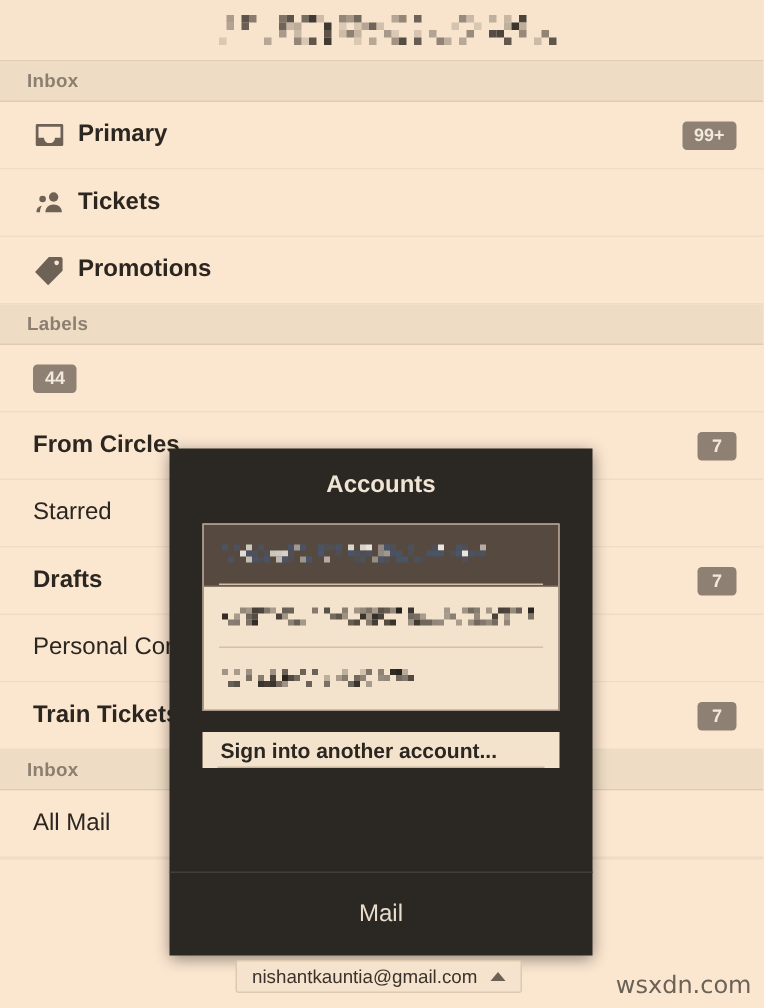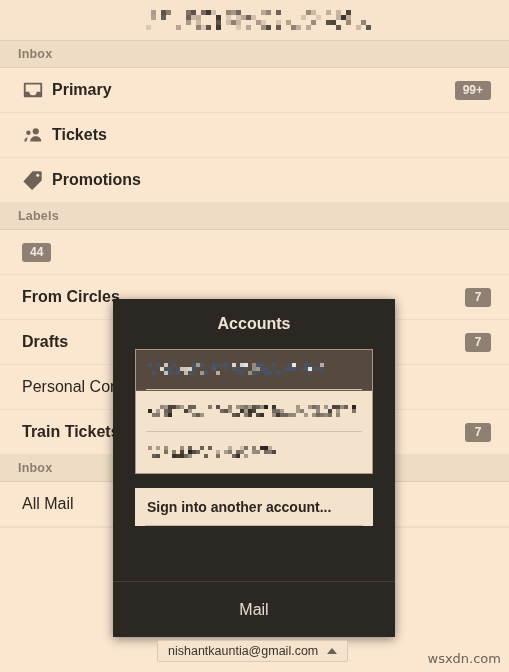--- a/index.html
+++ b/index.html
@@ -69,21 +69,21 @@
   }
   .acct.selected { background:#56493f; border-bottom:1px solid #6b5c50; }
   .acct.sep::after {
     content:""; position:absolute; left:10px; right:10px; bottom:0;
     height:1px; background:#d4c0a7;
   }
   .menu-group {
     margin:14px 22px 0; background:#f3e2cc;
   }
   .menu-item {
-    height:38px; display:flex; align-items:center;
+    height:24px; display:flex; align-items:center;
     padding:0 12px; font-size:14px; font-weight:bold; color:#2b2620;
     position:relative;
   }
   .menu-item.sep::after {
     content:""; position:absolute; left:10px; right:10px; bottom:0;
     height:1px; background:#c9b59c;
   }
   .help-wrap {
     position:absolute; left:0; right:0; bottom:0; height:56px;
     border-top:1px solid #453e37;
@@ -102,21 +102,21 @@
     position:absolute; left:157px; top:640px;
     height:22px; padding:0 10px;
     background:#f6e3cd; border:1px solid #ddc9b0;
     border-radius:2px;
     display:flex; align-items:center; gap:9px;
     font-size:12.5px; color:#3a332b; z-index:30;
   }
   .caret { width:0;height:0;border-left:5px solid transparent;border-right:5px solid transparent;border-bottom:6px solid #6d6155; }
   .watermark {
     position:absolute; right:8px; bottom:6px;
-    font-size:13px; color:#6b6257;
+    font-size:16px; color:#6b6257;
     font-family:"DejaVu Sans", sans-serif;
   }
 </style>
 </head>
 <body>
 
 <div id="app">
 
   <div class="titlebar">
     <div id="redacted-title" style="position: relative; left: 146px; top: 10px; width: 226px; height: 20px;">
@@ -222,20 +222,23 @@
         </span>
         <span class="label">Promotions</span>
       </div>
       <div class="section-header">Labels</div>
       <div class="row bold">
         <span class="badge">44</span>
       </div>
       <div class="row bold">
         <span class="label">From Circles</span>
         <span class="badge">7</span>
+      </div>
+      <div class="row">
+        <span class="label">Starred</span>
       </div>
       <div class="row bold">
         <span class="label">Drafts</span>
         <span class="badge">7</span>
       </div>
       <div class="row">
         <span class="label">Personal Conversations</span>
       </div>
       <div class="row bold">
         <span class="label">Train Tickets</span>

